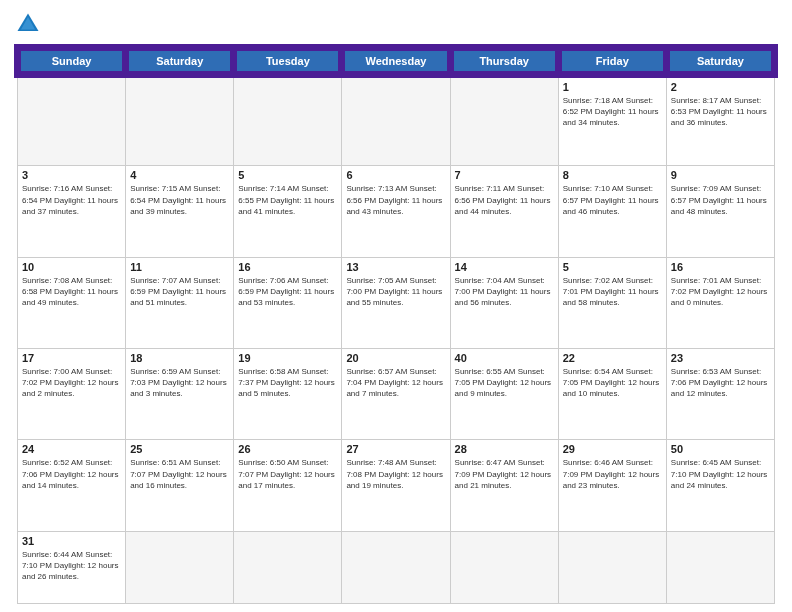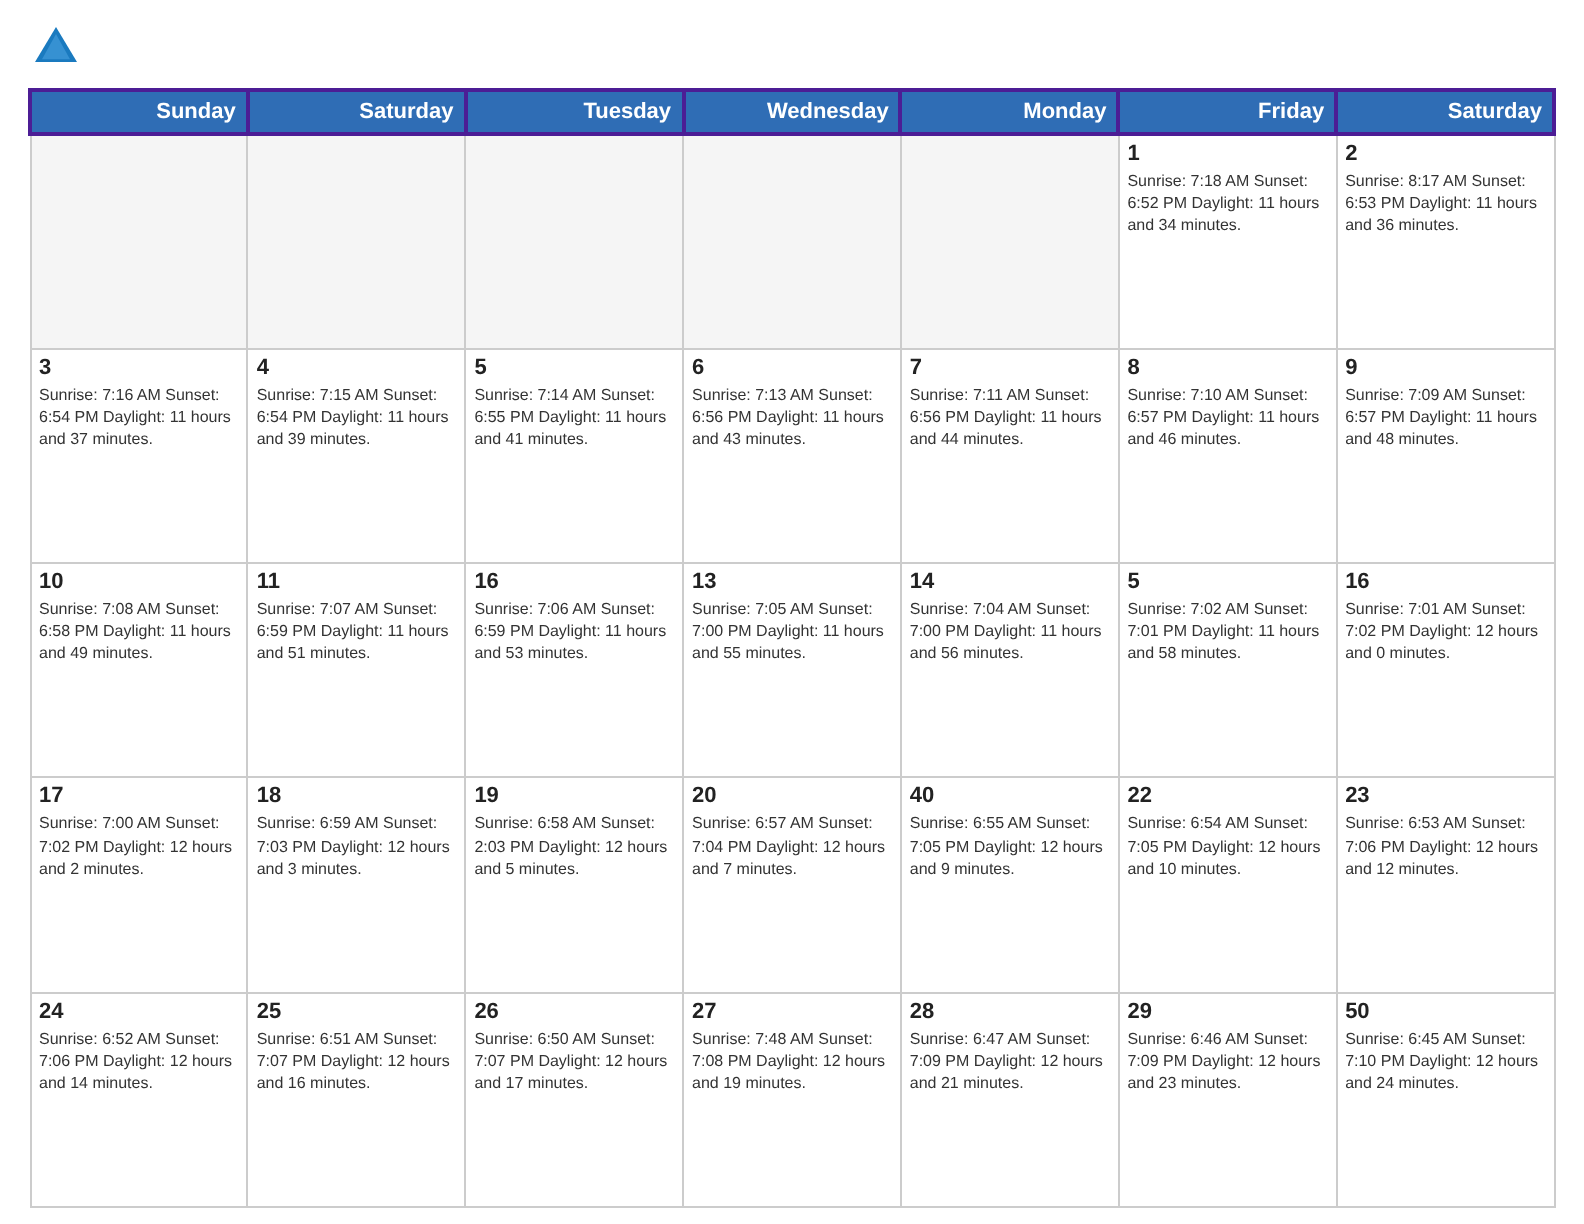--- a/index.html
+++ b/index.html
@@ -56,23 +56,23 @@
       border: 1px solid #ccc;
       border-collapse: collapse;
       width: 100%;
       table-layout: fixed;
     }
     .calendar th {
       background: #2f6db5;
       color: #fff;
       font-size: 11px;
       font-weight: bold;
-      text-align: right;
+      text-align: center;
       padding: 4px 5px;
-      border: 2px solid #4c1d95;
+      border: 7px solid #4c1d95;
     }
     .calendar td {
       border: 1px solid #ccc;
       vertical-align: top;
       padding: 3px 4px;
       font-size: 8.5px;
       color: #333;
       background: #fff;
       height: 76px;
     }
@@ -116,21 +116,21 @@
     </div>
   </div>
 
   <table class="calendar">
     <thead>
       <tr>
       <th>Sunday</th>
           <th>Saturday</th>
           <th>Tuesday</th>
           <th>Wednesday</th>
-          <th>Monday</th>
+          <th>Thursday</th>
           <th>Friday</th>
           <th>Saturday</th>
         </tr>
     </thead>
     <tbody id="calendar-body">
     <tr>
           <td class="empty"></td>
           <td class="empty"></td>
           <td class="empty"></td>
           <td class="empty"></td>
@@ -263,21 +263,21 @@
           <td>
             <span class="day-number">18</span>
             <div class="day-info">Sunrise: 6:59 AM
 Sunset: 7:03 PM
 Daylight: 12 hours
 and 3 minutes.</div>
           </td>
           <td>
             <span class="day-number">19</span>
             <div class="day-info">Sunrise: 6:58 AM
-Sunset: 2:03 PM
+Sunset: 7:37 PM
 Daylight: 12 hours
 and 5 minutes.</div>
           </td>
           <td>
             <span class="day-number">20</span>
             <div class="day-info">Sunrise: 6:57 AM
 Sunset: 7:04 PM
 Daylight: 12 hours
 and 7 minutes.</div>
           </td>
@@ -346,16 +346,31 @@
 Daylight: 12 hours
 and 23 minutes.</div>
           </td>
           <td>
             <span class="day-number">50</span>
             <div class="day-info">Sunrise: 6:45 AM
 Sunset: 7:10 PM
 Daylight: 12 hours
 and 24 minutes.</div>
           </td>
+        </tr>
+        <tr class="last-row">
+          <td>
+            <span class="day-number">31</span>
+            <div class="day-info">Sunrise: 6:44 AM
+Sunset: 7:10 PM
+Daylight: 12 hours
+and 26 minutes.</div>
+          </td>
+          <td class="empty"></td>
+          <td class="empty"></td>
+          <td class="empty"></td>
+          <td class="empty"></td>
+          <td class="empty"></td>
+          <td class="empty"></td>
         </tr>
       </tbody>
   </table>
 </div>
 
 </body></html>

